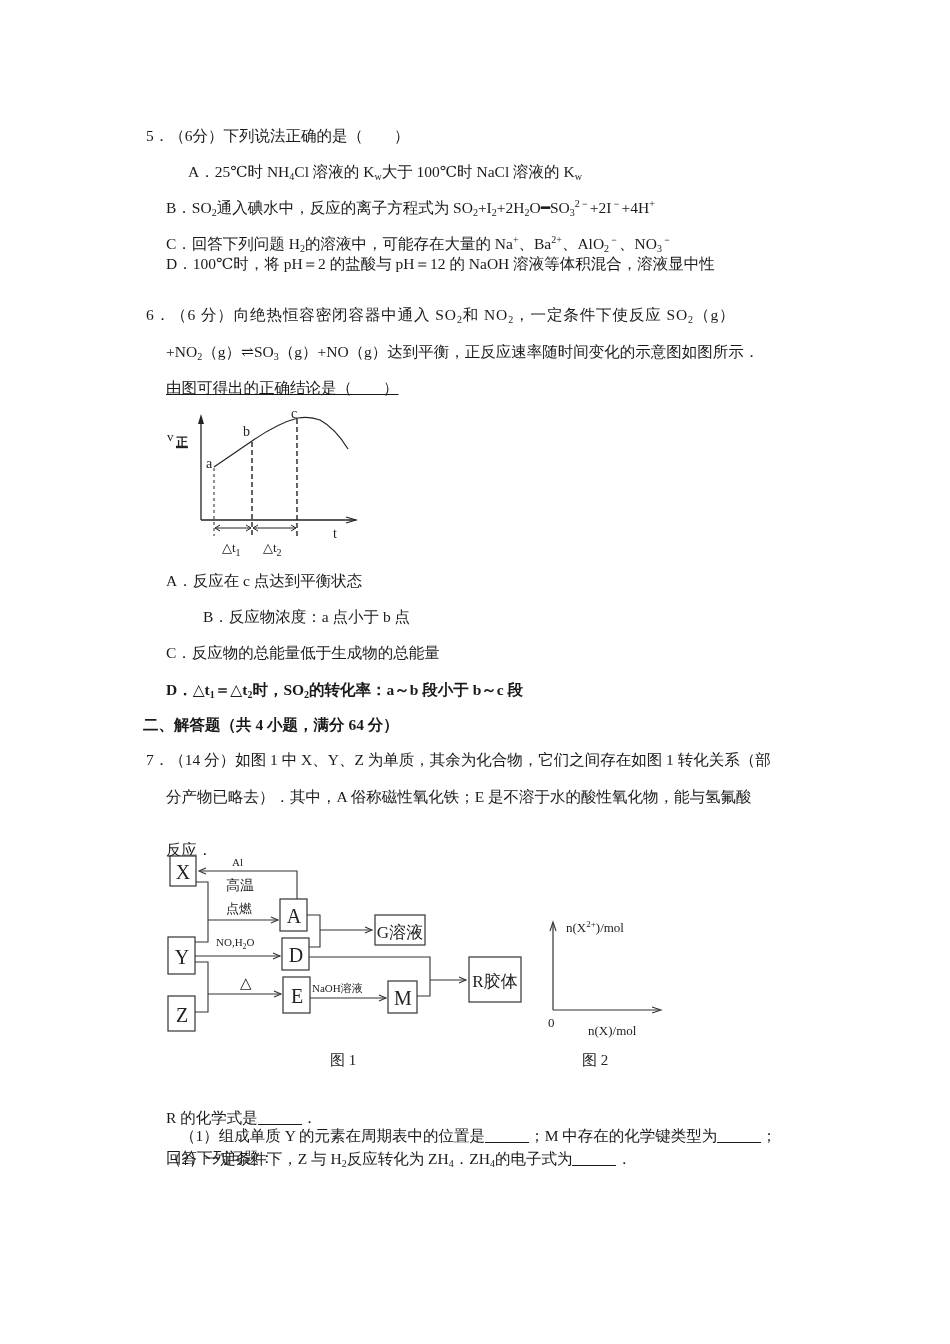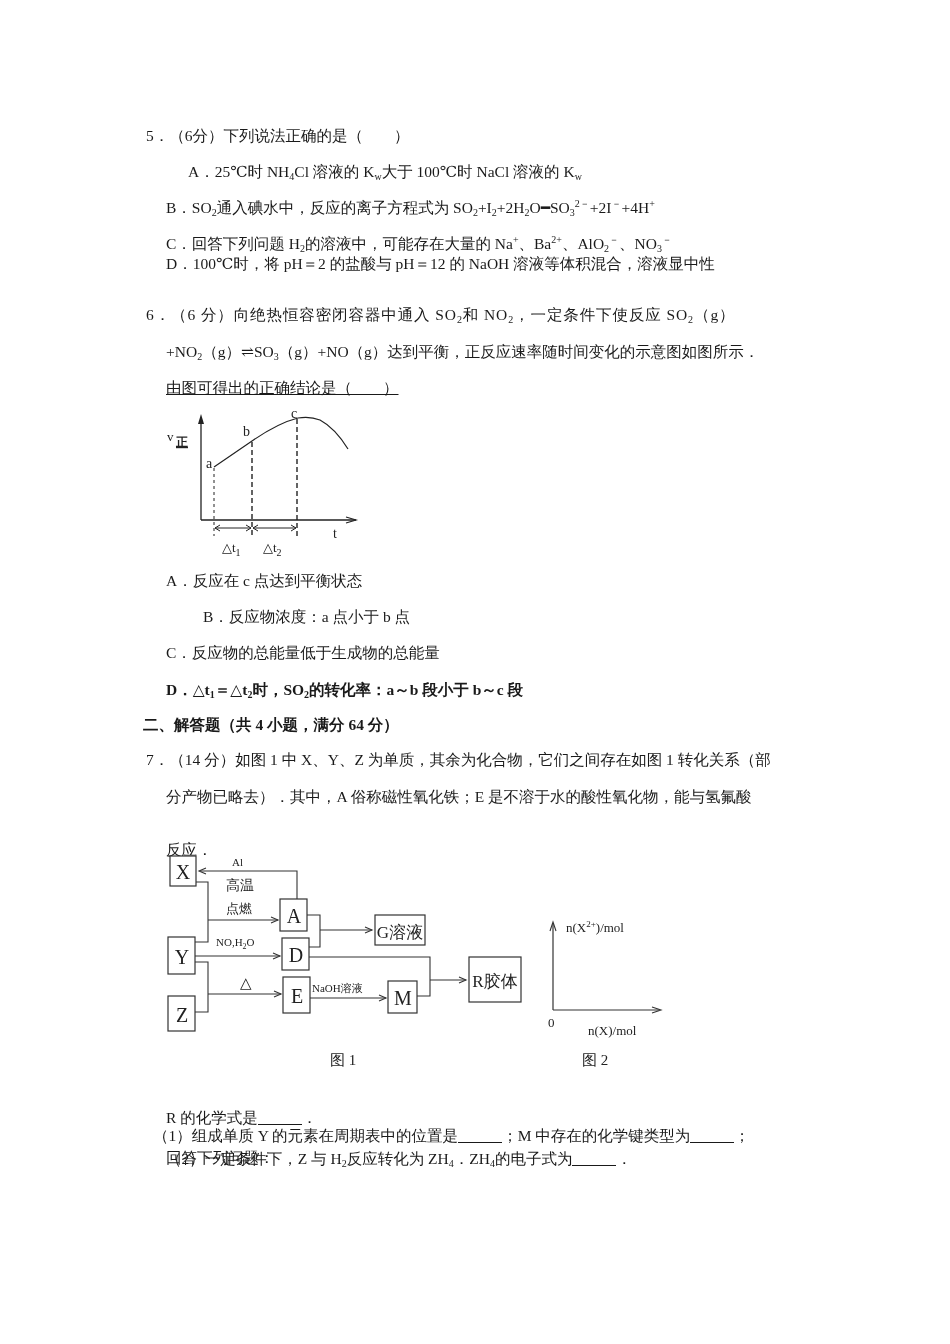--- a/index.html
+++ b/index.html
@@ -160,21 +160,21 @@
   <polyline points="10,26 13,17 16,26" fill="none" stroke="#333" stroke-width="1.1"></polyline>
   <line x1="13" y1="105" x2="120" y2="105" stroke="#333" stroke-width="1.2"></line>
   <polyline points="112,102 121,105 112,108" fill="none" stroke="#333" stroke-width="1.1"></polyline>
   <text x="26" y="27" font-size="13"><tspan>n(X</tspan><tspan font-size="9" dy="-5">2+</tspan><tspan dy="5">)/mol</tspan></text>
   <text x="8" y="122" font-size="13">0</text>
   <text x="48" y="130" font-size="13">n(X)/mol</text>
   <text x="42" y="160" font-size="15">图 2</text>
 </svg>
 
 <div class="line opt" style="top:1148px;">回答下列问题：</div>
-<div class="line" style="left:153px; top:1126px;font-family:Liberation Serif, serif;">
+<div class="line" style="left:180px; top:1126px;font-family:Liberation Serif, serif;">
   <span>（1）组成单质 Y 的元素在周期表中的位置是</span><span class="blank"></span><span>；M 中存在的化学键类型为</span><span class="blank"></span><span>；</span>
 </div>
 <div class="line opt" style="top:1108px;">
   <span>R 的化学式是</span><span class="blank"></span><span>．</span>
 </div>
 <div class="line" style="left:166px; top:1149px;">
   <span>（2）一定条件下，Z 与 H</span><sub>2</sub><span>反应转化为 ZH</span><sub>4</sub><span>．ZH</span><sub>4</sub><span>的电子式为</span><span class="blank"></span><span>．</span>
 </div>
 
 </body></html>

